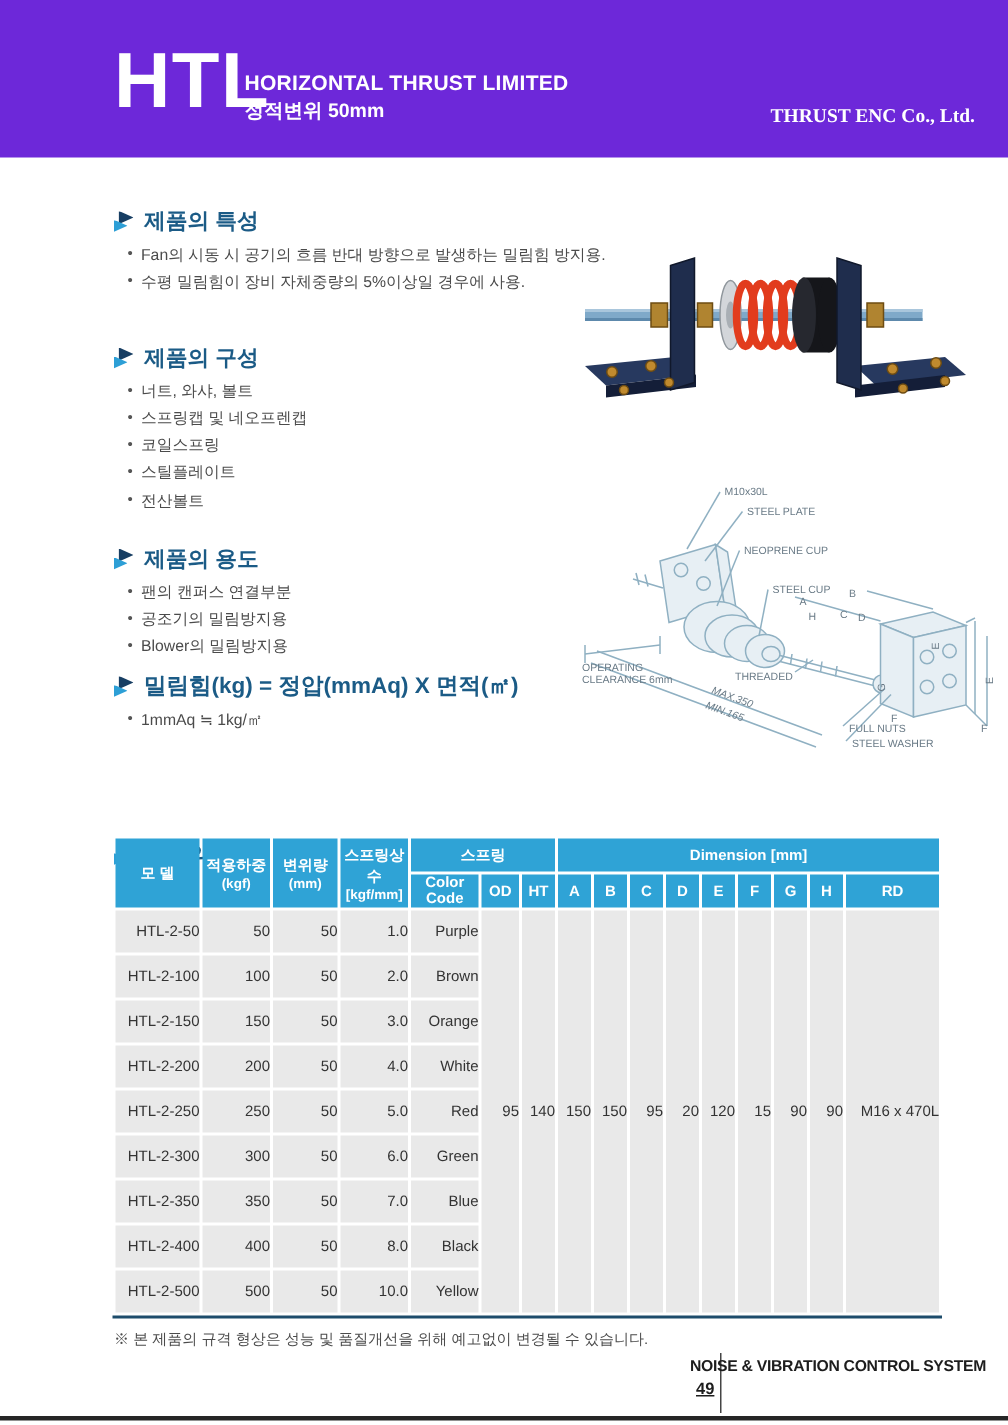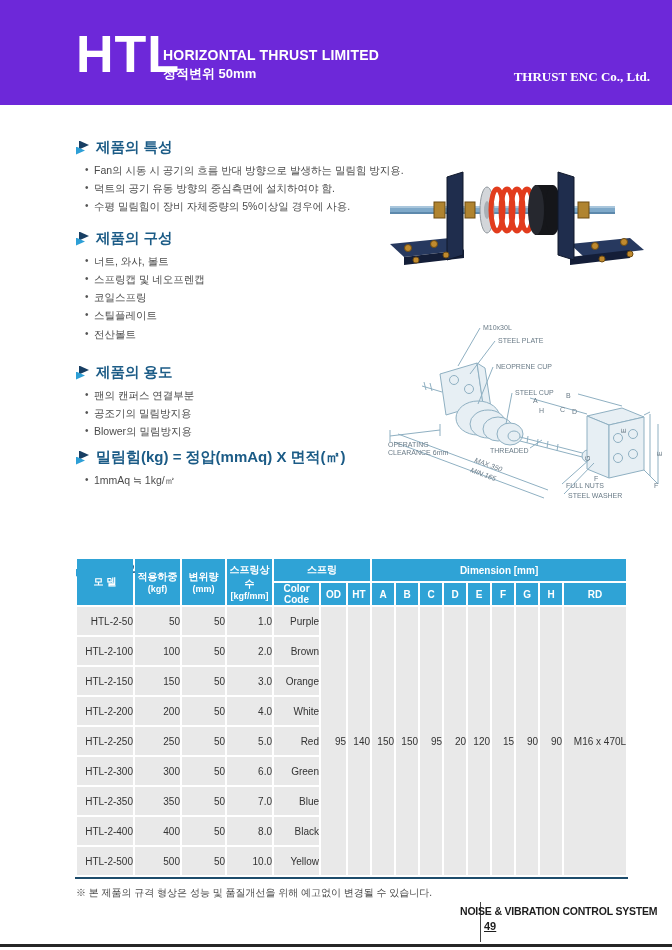--- a/index.html
+++ b/index.html
@@ -42,21 +42,21 @@
   #spec-table .h2 { height:22px; }
   #spec-table td { background:#E9E9E9; color:#333; font-size:10px; text-align:right; vertical-align:middle; height:28px; padding:0; }
   #spec-table .unit { display:block; font-size:9px; font-weight:bold; }
   .table-bottom-line { position:absolute; left:75px; top:877px; width:553px; height:2px; background:#1D4C6B; }
 
   .footnote { position:absolute; left:76px; top:886px; font-size:10px; color:#4B4B4B; }
 
   
   .footer-divider { position:absolute; left:480px; top:902px; width:1px; height:40px; background:#444; }
   .footer-text { position:absolute; left:460px; top:905px; font-size:10.5px; font-weight:bold; color:#1d1d1d; letter-spacing:-0.2px; }
-  .footer-page { position:absolute; left:484px; top:920px; font-size:11px; font-weight:bold; color:#1d1d1d;text-decoration:underline; }
+  .footer-page { position:absolute; left:464px; top:920px; font-size:11px; font-weight:bold; color:#1d1d1d;text-decoration:underline; }
   .bottom-line { position:absolute; left:0; top:944px; width:672px; height:3px; background:#262626; }
 </style>
 </head>
 <body>
 
 <div id="page">
 
   <div class="banner">
     <div class="banner-code">HTL</div>
     <div class="banner-title">HORIZONTAL THRUST LIMITED</div>
@@ -67,21 +67,20 @@
   <div class="section" style="left:76px; top:138px; width:330px;">
     <div class="section-title">
       <span class="arrow-icon">
           <span class="a-dark"></span>
           <span class="a-light"></span>
         </span>
       <span>제품의 특성</span>
     </div>
     <ul class="bullets">
       <li>Fan의 시동 시 공기의 흐름 반대 방향으로 발생하는 밀림힘 방지용.</li>
-      <li>덕트의 공기 유동 방향의 중심측면에 설치하여야 함.</li>
       <li>수평 밀림힘이 장비 자체중량의 5%이상일 경우에 사용.</li>
     </ul>
   </div>
 
   <div class="section" style="left:76px; top:229px; width:330px;">
     <div class="section-title">
       <span class="arrow-icon">
           <span class="a-dark"></span>
           <span class="a-light"></span>
         </span>

